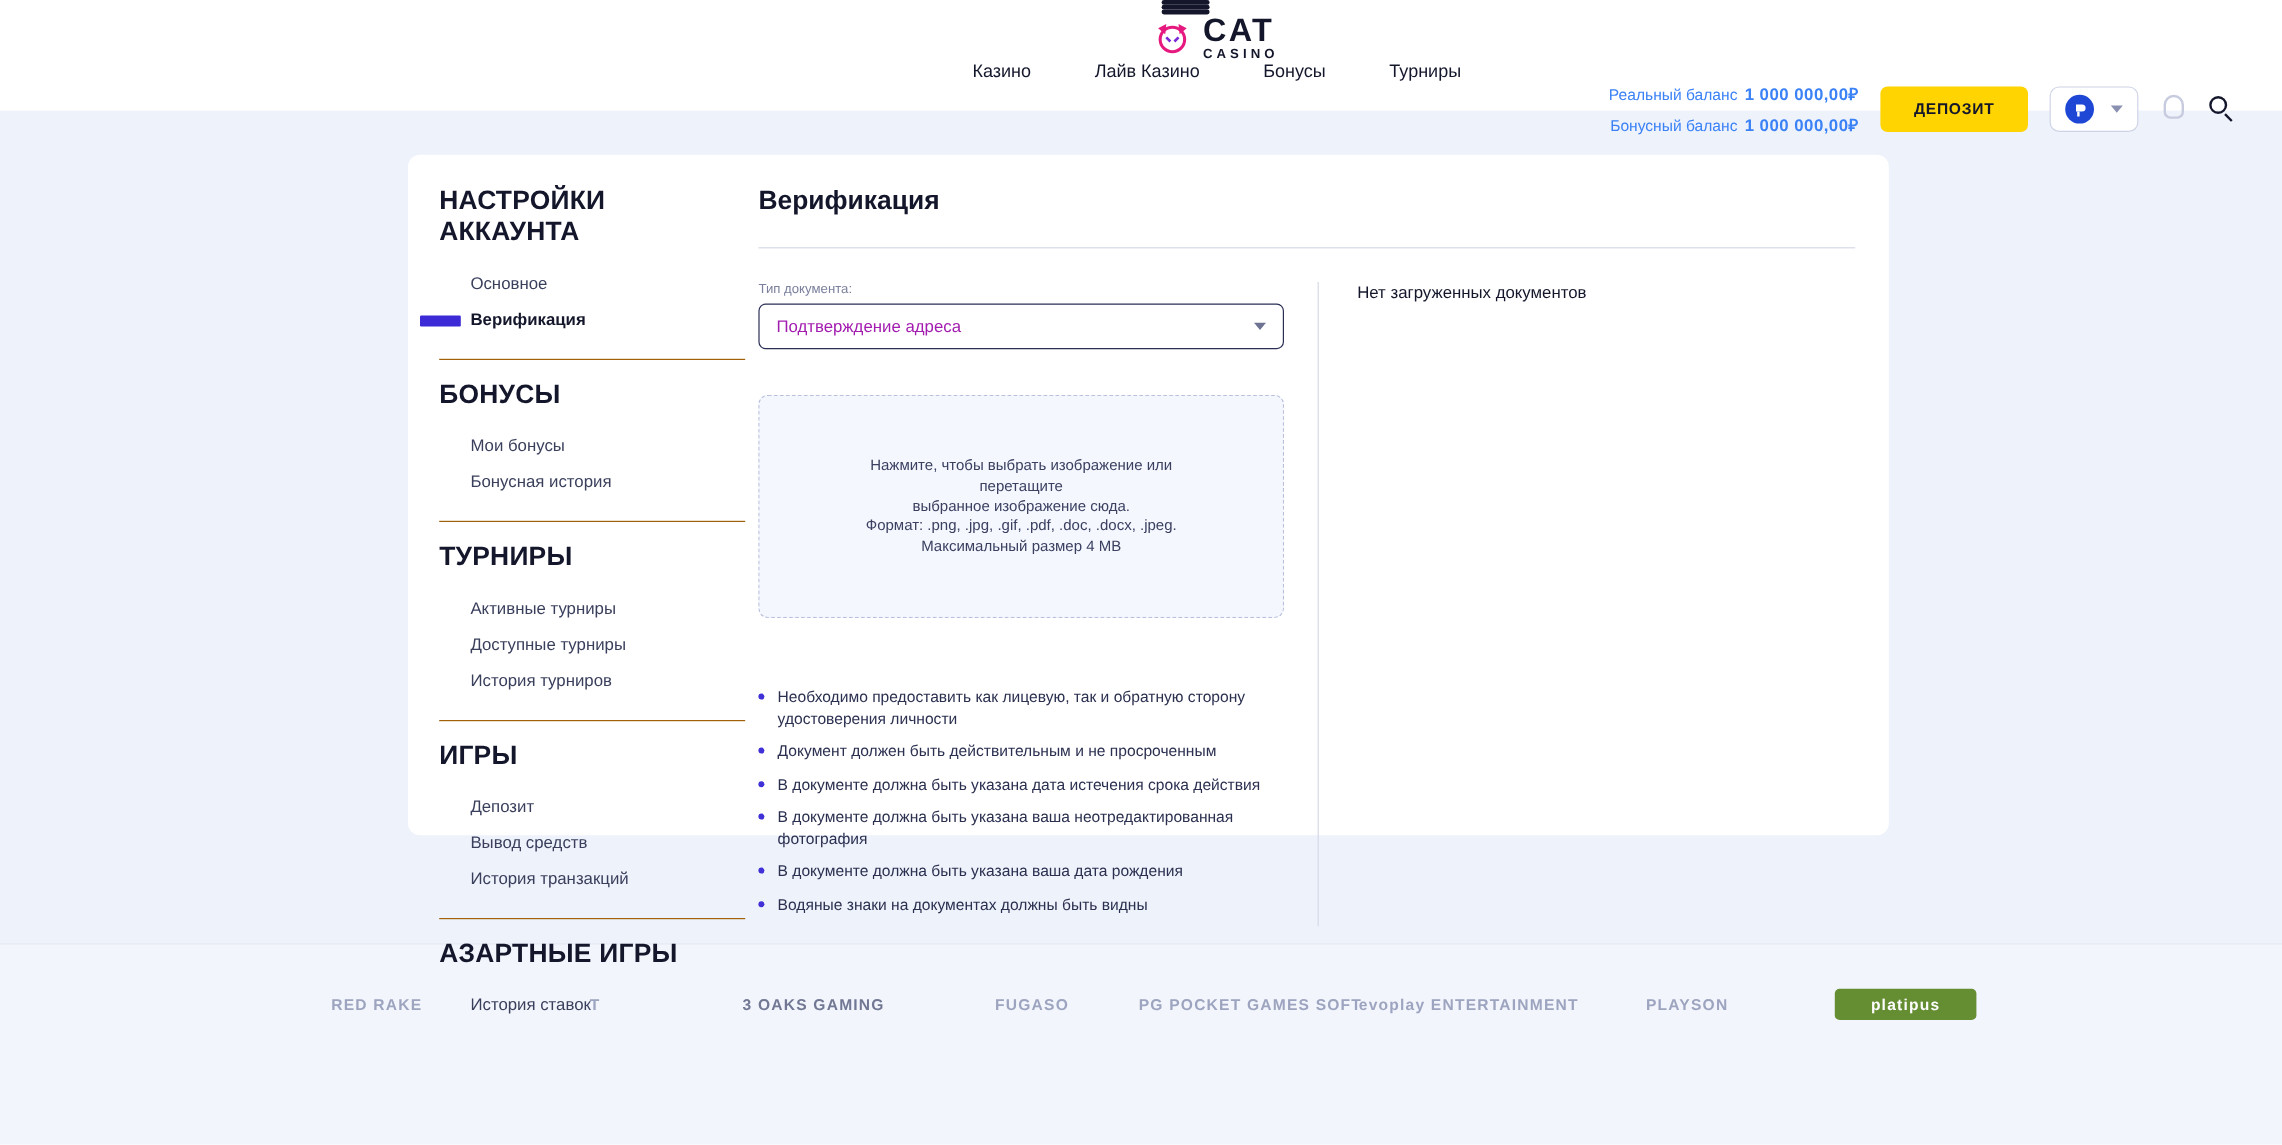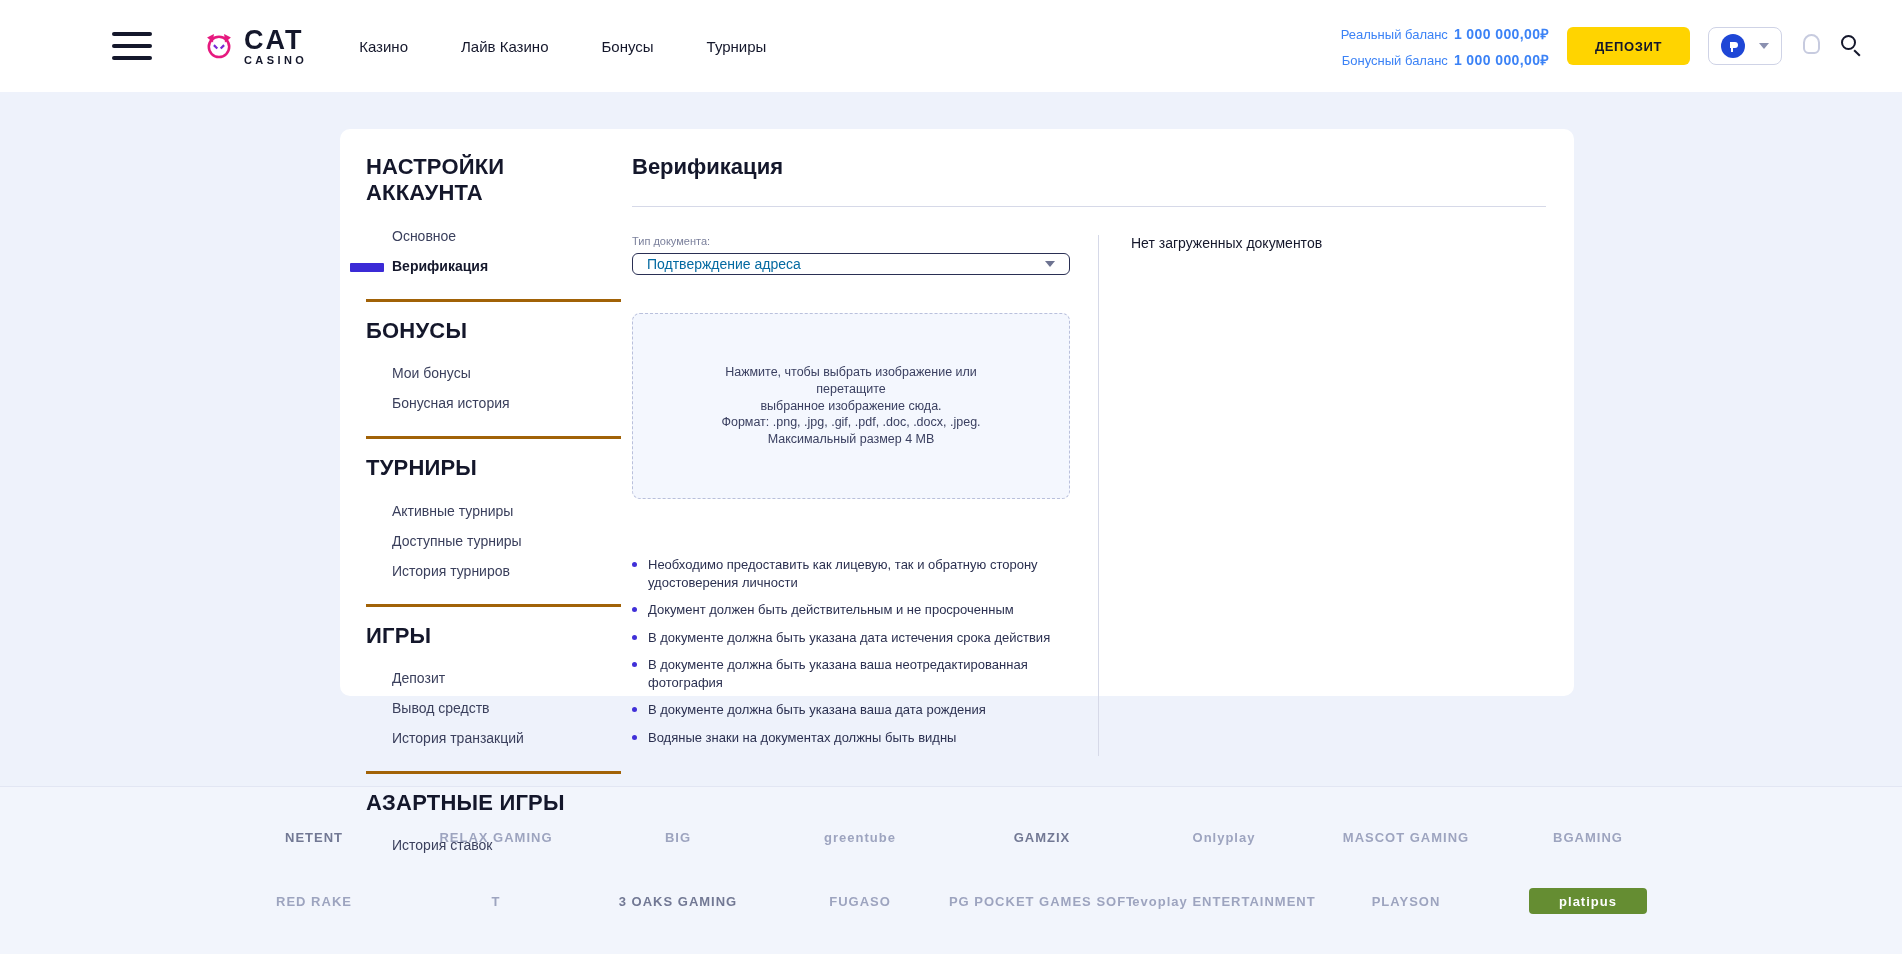--- a/index.html
+++ b/index.html
@@ -14,20 +14,21 @@
 
   
   .header {
     height: 92px;
     background: #ffffff;
     display: flex;
     align-items: center;
     padding: 0 38px 0 112px;
     position: relative;
     z-index: 5;
+    flex-direction: column;
   }
   .burger {
     width: 40px; height: 28px;
     display: flex; flex-direction: column; justify-content: space-between;
     cursor: pointer;
   }
   .burger span { display: block; height: 4px; background: #14172b; border-radius: 2px; }
 
   .logo { display: flex; align-items: center; margin-left: 50px; }
   .logo-mark { width: 34px; height: 34px; margin-right: 8px; }
@@ -105,21 +106,21 @@
     background: #fff;
     border-radius: 10px;
   }
 
   
   .sidebar {
     position: absolute;
     left: 26px; top: 25px;
     width: 255px;
   }
-  .side-group { border-bottom: 3px solid #a16207; padding-bottom: 18px; margin-bottom: 16px; }
+  .side-group { border-bottom: 1px solid #a16207; padding-bottom: 18px; margin-bottom: 16px; }
   .side-group:last-child { border-bottom: none; }
   .side-title {
     font-size: 22px; font-weight: bold; letter-spacing: .2px;
     line-height: 1.2; margin-bottom: 14px; color: #14172b;
   }
   .side-item {
     font-size: 14px; color: #3a3f5c; padding: 7px 0 7px 26px;
     position: relative; cursor: pointer;
   }
   .side-item.active { font-weight: bold; color: #14172b; }
@@ -132,23 +133,23 @@
   .content { position: absolute; left: 292px; top: 25px; right: 28px; }
   .content-title { font-size: 22px; font-weight: bold; }
   .divider { height: 1px; background: #d6d9e8; margin-top: 26px; }
 
   .cols { display: flex; margin-top: 28px; }
   .col-left { width: 467px; border-right: 1px solid #d6d9e8; padding-right: 28px; min-height: 440px; }
   .col-right { padding-left: 32px; }
 
   .field-label { font-size: 11px; color: #7b809c; margin-bottom: 6px; }
   .select-box {
-    height: 22px; border: 1px solid #2a2f54; border-radius: 6px;
+    height: 38px; border: 1px solid #2a2f54; border-radius: 6px;
     display: flex; align-items: center; padding: 0 14px;
-    font-size: 14px; color: #0369a1; cursor: pointer; background: #fff;
+    font-size: 14px; color: #a21caf; cursor: pointer; background: #fff;
   }
   .select-box .sel-chev {
     margin-left: auto; width: 0; height: 0;
     border-left: 5px solid transparent; border-right: 5px solid transparent; border-top: 6px solid #6d7391;
   }
 
   .dropzone {
     margin-top: 38px;
     height: 186px;
     border: 1px dashed #b9c0dc;
@@ -331,30 +332,20 @@
           <div class="no-docs">Нет загруженных документов</div>
         </div>
       </div>
     </div>
 
   </div>
 </div>
 
 <div class="footer">
   <div class="prov-row">
-    <div class="prov dark">NETENT</div>
-    <div class="prov">RELAX GAMING</div>
-    <div class="prov">BIG</div>
-    <div class="prov">greentube</div>
-    <div class="prov dark">GAMZIX</div>
-    <div class="prov">Onlyplay</div>
-    <div class="prov">MASCOT GAMING</div>
-    <div class="prov">BGAMING</div>
-  </div>
-  <div class="prov-row">
     <div class="prov">RED RAKE</div>
     <div class="prov">T</div>
     <div class="prov dark">3 OAKS GAMING</div>
     <div class="prov">FUGASO</div>
     <div class="prov">PG POCKET GAMES SOFT</div>
     <div class="prov">evoplay ENTERTAINMENT</div>
     <div class="prov">PLAYSON</div>
     <div class="prov badge">platipus</div>
   </div>
 </div>

